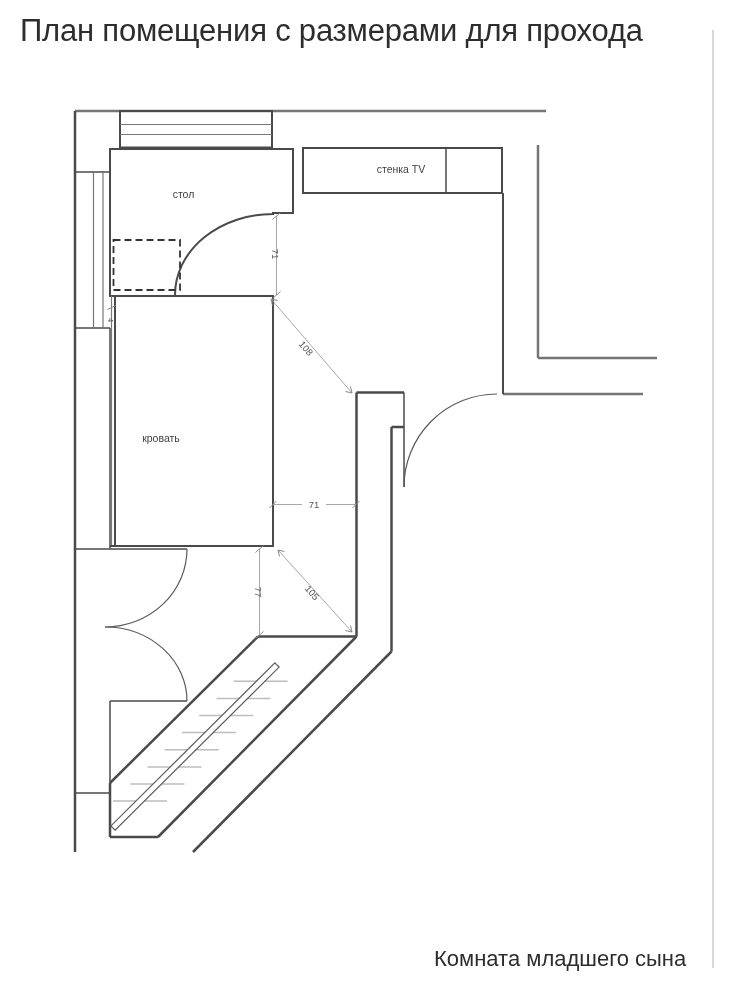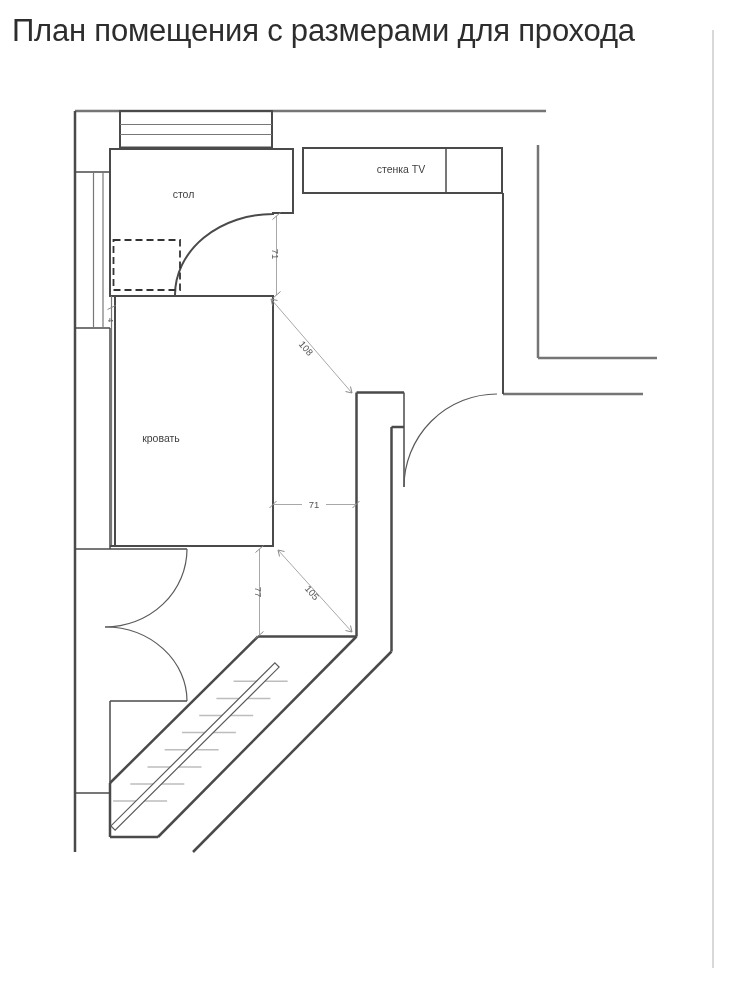--- a/index.html
+++ b/index.html
@@ -2,21 +2,21 @@
 <html style="--ink: #4a4a4a; --wall_gray: #757575; --dim_line: #a8a8a8; --dim_text: #555555; --hatch: #bdbdbd; --text_dark: #2d2d2d; --page_border: #cccccc;"><head>
 <meta charset="utf-8">
 <style>
   :root{
     --ink:#4a4a4a; --wall_gray:#757575; --dim_line:#a8a8a8; --dim_text:#555555;
     --hatch:#bdbdbd; --text_dark:#2d2d2d; --page_border:#cccccc;
   }
   html,body{margin:0;padding:0;background:#fff;}
   .page{position:relative;width:732px;height:990px;background:#fff;overflow:hidden;
         font-family:"Liberation Sans", sans-serif;}
-  .title{position:absolute;left:12px;top:13px;font-size:31px;color:var(--text_dark);
+  .title{position:absolute;left:20px;top:13px;font-size:31px;color:var(--text_dark);
          letter-spacing:-0.2px;white-space:nowrap;}
   .caption{position:absolute;left:434px;top:946px;font-size:22px;color:var(--text_dark);
            white-space:nowrap;}
   svg{position:absolute;left:0;top:0;}
   .w{stroke:var(--ink);stroke-width:2;fill:none;}
   .w25{stroke:var(--ink);stroke-width:2.5;fill:none;}
   .w15{stroke:var(--ink);stroke-width:1.5;fill:none;}
   .g{stroke:var(--wall_gray);stroke-width:2.5;fill:none;}
   .thin{stroke:#777;stroke-width:1.2;fill:none;}
   .furn{stroke:var(--ink);stroke-width:2;fill:#ffffff;}
@@ -168,13 +168,14 @@
     <g>
       <line class="tick" x1="107.5" y1="309.5" x2="115.5" y2="305.5"></line>
       <text class="dimtiny" transform="translate(108,318) rotate(90)" text-anchor="start">4</text>
     </g>
 
     <text class="lbl" x="183.5" y="197.5" text-anchor="middle">стол</text>
     <text class="lbl" x="401" y="172.5" text-anchor="middle">стенка TV</text>
     <text class="lbl" x="161" y="441.5" text-anchor="middle">кровать</text>
   </svg>
 
+  <div class="caption">Комната младшего сына</div>
 </div>
 
 </body></html>

